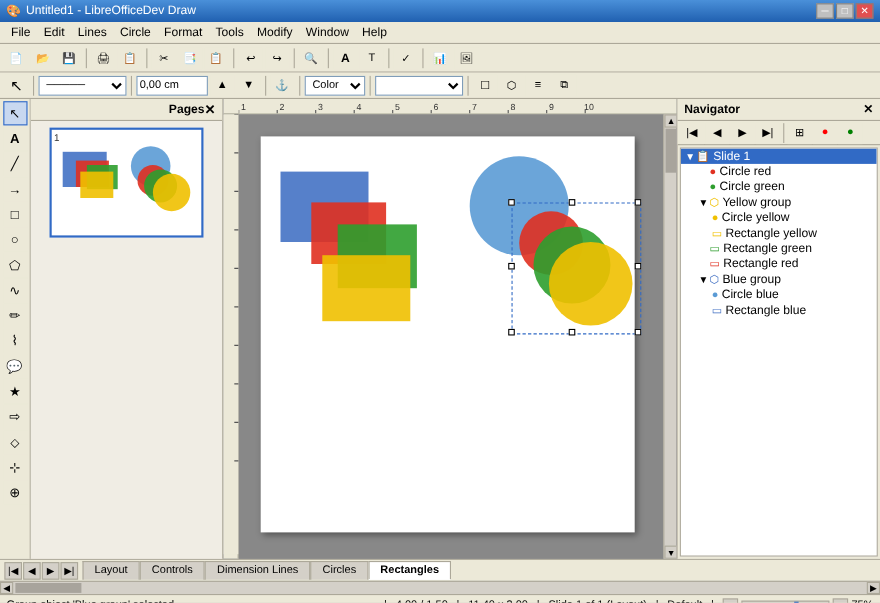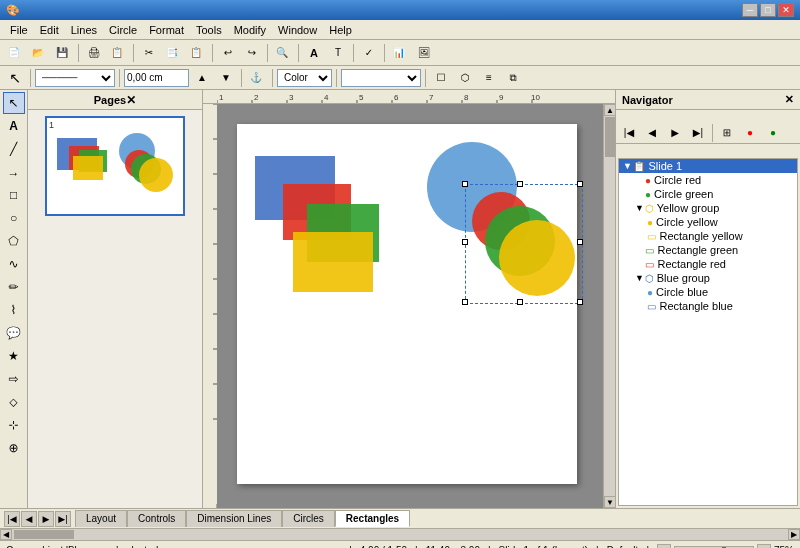--- a/index.html
+++ b/index.html
@@ -107,21 +107,21 @@
       border-right: 1px solid #aca899;
       display: flex;
       flex-direction: column;
     }
     .pages-header {
       background: #ece9d8;
       border-bottom: 1px solid #aca899;
       height: 20px;
       display: flex;
       align-items: center;
-      justify-content: center;
+      justify-content: flex-end;
       padding: 0 6px;
       font-weight: bold;
     }
     .pages-close {
       cursor: pointer;
       font-size: 12px;
       font-weight: bold;
     }
     .page-thumb {
       margin: 6px auto;
@@ -182,21 +182,20 @@
       box-shadow: 2px 2px 6px rgba(0,0,0,0.4);
     }
 
     
     .navigator-panel {
       width: 185px;
       background: #ece9d8;
       border-left: 1px solid #aca899;
       display: flex;
       flex-direction: column;
-      gap: 12px;
     }
     .nav-header {
       background: #ece9d8;
       border-bottom: 1px solid #aca899;
       height: 20px;
       display: flex;
       align-items: center;
       justify-content: space-between;
       padding: 0 6px;
       font-weight: bold;
@@ -358,20 +357,21 @@
       height: 40px;
       margin: 1px;
     }
   </style>
 </head>
 <body>
 
 <div class="titlebar">
   <div class="titlebar-title">
     <span>🎨</span>
+    <span>Untitled1 - LibreOfficeDev Draw</span>
   </div>
   <div class="titlebar-controls">
     <div class="titlebar-btn">─</div>
     <div class="titlebar-btn">□</div>
     <div class="titlebar-btn close">✕</div>
   </div>
 </div>
 
 <div class="menubar">
   <span class="menubar-item">File</span>

